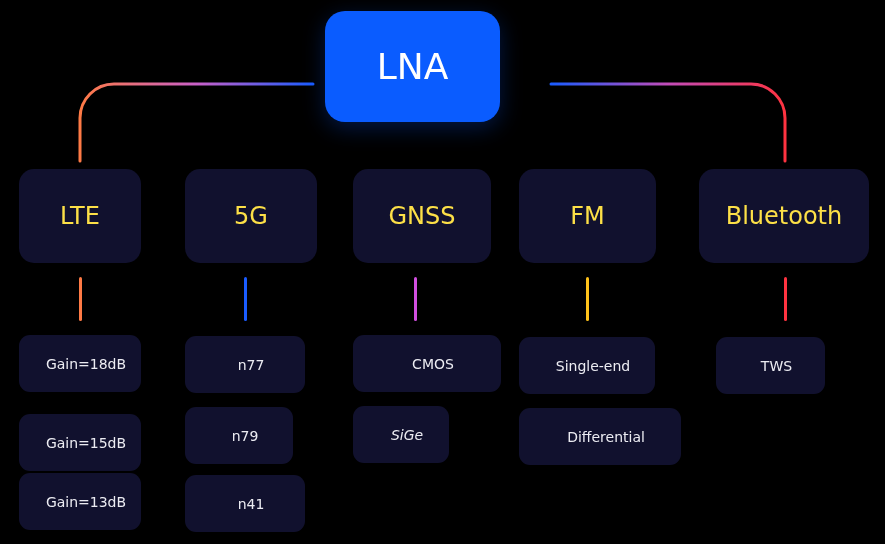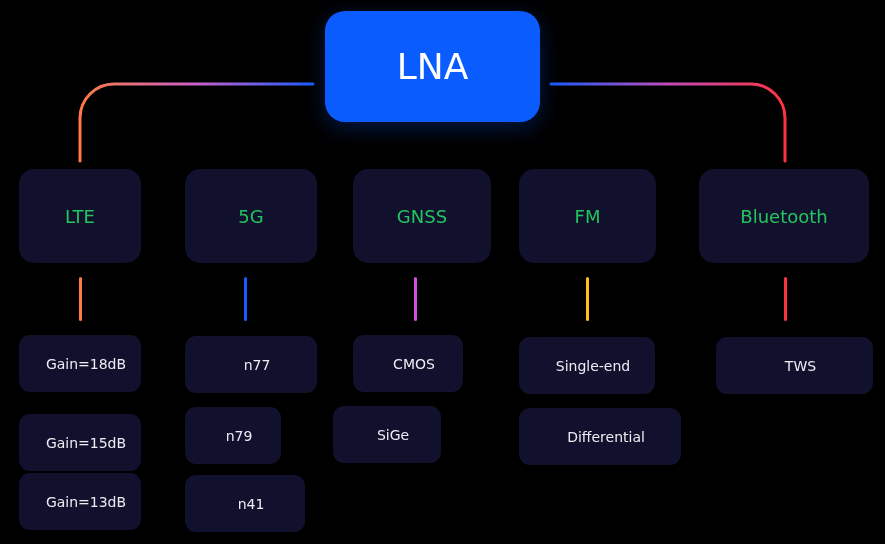--- a/index.html
+++ b/index.html
@@ -1,23 +1,23 @@
 <!DOCTYPE html>
 <html><head>
 <meta charset="utf-8">
 <style>
   html, body { margin: 0; padding: 0; background: #000; }
   body { width: 885px; height: 544px; position: relative; overflow: hidden;
          font-family: "DejaVu Sans", "Liberation Sans", sans-serif; color: #fff; }
   .abs { position: absolute; box-sizing: border-box; }
-  .root { left: 325px; top: 11px; width: 215px; height: 111px; background: #0a5cff;
+  .root { left: 325px; top: 11px; width: 175px; height: 111px; background: #0a5cff;
           border-radius: 20px; display: flex; align-items: center; justify-content: center;
           font-size: 36px; box-shadow: 0 6px 22px rgba(10,70,200,0.35); }
   .cat { top: 169px; height: 94px; background: #11112e; border-radius: 15px;
-         display: flex; align-items: center; justify-content: center; font-size: 18px; color: #22c55e; }
+         display: flex; align-items: center; justify-content: center; font-size: 24px; color: #fde047; }
   .leaf { height: 57px; background: #11112e; border-radius: 11px;
           display: flex; align-items: center; justify-content: center; font-size: 14px; color: #ececf2; padding-left: 12px; }
   .vline { width: 3px; border-radius: 2px; }
   svg.connectors { position: absolute; left: 0; top: 0; }
 </style>
 </head>
 <body>
 
 <svg class="connectors" width="885" height="544">
   <defs>
@@ -51,51 +51,51 @@
     <span>Gain=15dB</span>
   </div>
 <div class="abs leaf" style="left:19px;top:473px;width:122px;">
     <span>Gain=13dB</span>
   </div>
 
 <div class="abs cat" style="left:185px;width:132px;">
   <span>5G</span>
 </div>
 <div class="abs vline" style="left:244px;top:277px;height:44px;background:#1a5cff;"></div>
-<div class="abs leaf" style="left:185px;top:336px;width:132px;">
+<div class="abs leaf" style="left:185px;top:336px;width:120px;">
     <span>n77</span>
   </div>
-<div class="abs leaf" style="left:185px;top:407px;width:96px;">
+<div class="abs leaf" style="left:185px;top:407px;width:108px;">
     <span>n79</span>
   </div>
 <div class="abs leaf" style="left:185px;top:475px;width:120px;">
     <span>n41</span>
   </div>
 
 <div class="abs cat" style="left:353px;width:138px;">
   <span>GNSS</span>
 </div>
 <div class="abs vline" style="left:414px;top:277px;height:44px;background:#d24fe0;"></div>
-<div class="abs leaf" style="left:353px;top:335px;width:110px;">
+<div class="abs leaf" style="left:353px;top:335px;width:148px;">
     <span>CMOS</span>
   </div>
-<div class="abs leaf" style="left:333px;top:406px;width:108px;">
+<div class="abs leaf" style="left:353px;top:406px;width:96px;font-style:italic;">
     <span>SiGe</span>
   </div>
 
 <div class="abs cat" style="left:519px;width:137px;">
   <span>FM</span>
 </div>
 <div class="abs vline" style="left:586px;top:277px;height:44px;background:#ffc21a;"></div>
 <div class="abs leaf" style="left:519px;top:337px;width:136px;">
     <span>Single-end</span>
   </div>
 <div class="abs leaf" style="left:519px;top:408px;width:162px;">
     <span>Differential</span>
   </div>
 
 <div class="abs cat" style="left:699px;width:170px;">
   <span>Bluetooth</span>
 </div>
 <div class="abs vline" style="left:784px;top:277px;height:44px;background:#ff3340;"></div>
-<div class="abs leaf" style="left:716px;top:337px;width:157px;">
+<div class="abs leaf" style="left:716px;top:337px;width:109px;">
     <span>TWS</span>
   </div>
 
 </body></html>

